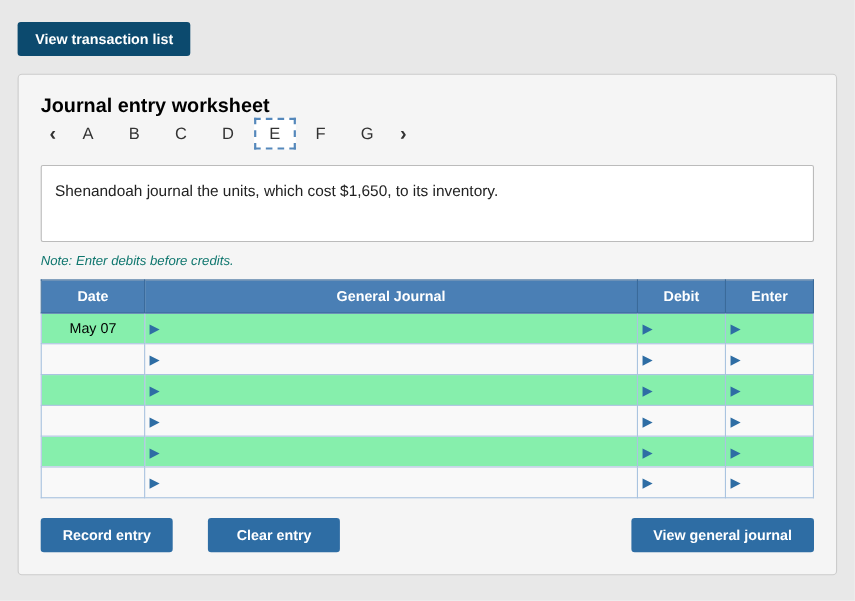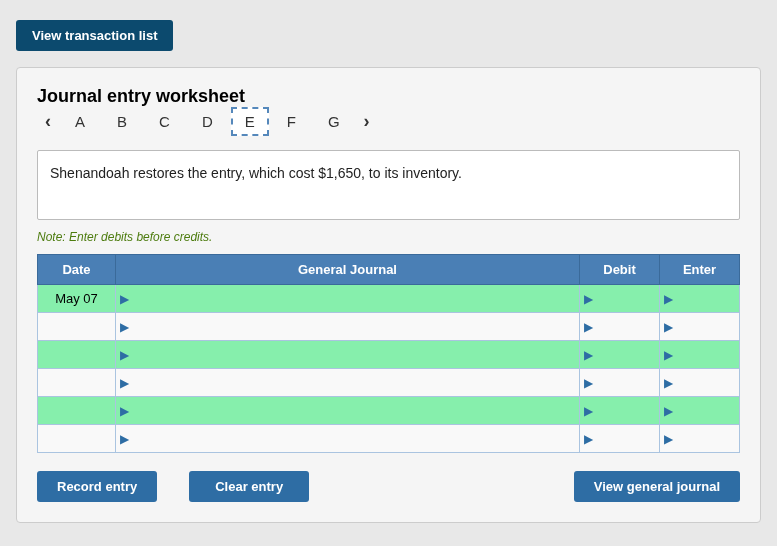--- a/index.html
+++ b/index.html
@@ -64,42 +64,42 @@
       background: #fff;
       border: 1px solid #bbb;
       padding: 14px 12px;
       margin-bottom: 10px;
       min-height: 70px;
       font-size: 14px;
       color: #222;
       border-radius: 2px;
     }
     .note-text {
-      color: #4d7c0f;
+      color: #0f766e;
       font-size: 12px;
       margin-bottom: 10px;
       font-style: italic;
     }
     .journal-table {
       width: 100%;
       border-collapse: collapse;
       margin-bottom: 18px;
     }
     .journal-table thead tr {
       background: #4a7fb5;
       color: #fff;
     }
     .journal-table thead th {
       padding: 7px 8px;
       text-align: center;
       font-weight: bold;
       font-size: 13px;
       border: 1px solid #3a6a9a;
     }
-    .journal-table thead th.date-col { width: 78px; margin-top: 28px; }
+    .journal-table thead th.date-col { width: 94px; margin-top: 28px; }
     .journal-table thead th.journal-col { }
     .journal-table thead th.debit-col { width: 80px; }
     .journal-table thead th.credit-col { width: 80px; }
     .journal-table tbody tr {
       background: #86efac;
     }
     .journal-table tbody tr:nth-child(even) {
       background: #f9f9f9;
     }
     .journal-table tbody td {
@@ -173,21 +173,21 @@
     <span class="tab-item">A</span>
     <span class="tab-item">B</span>
     <span class="tab-item">C</span>
     <span class="tab-item">D</span>
     <span class="tab-item active">E</span>
     <span class="tab-item">F</span>
     <span class="tab-item">G</span>
     <span class="tab-arrow">›</span>
   </div>
 
-  <div class="description-box">Shenandoah restores the entry, which cost $1,650, to its inventory.</div>
+  <div class="description-box">Shenandoah journal the units, which cost $1,650, to its inventory.</div>
 
   <div class="note-text">Note: Enter debits before credits.</div>
 
   <table class="journal-table">
     <thead>
       <tr>
         <th class="date-col">Date</th>
         <th class="journal-col">General Journal</th>
         <th class="debit-col">Debit</th>
         <th class="credit-col">Enter</th>

